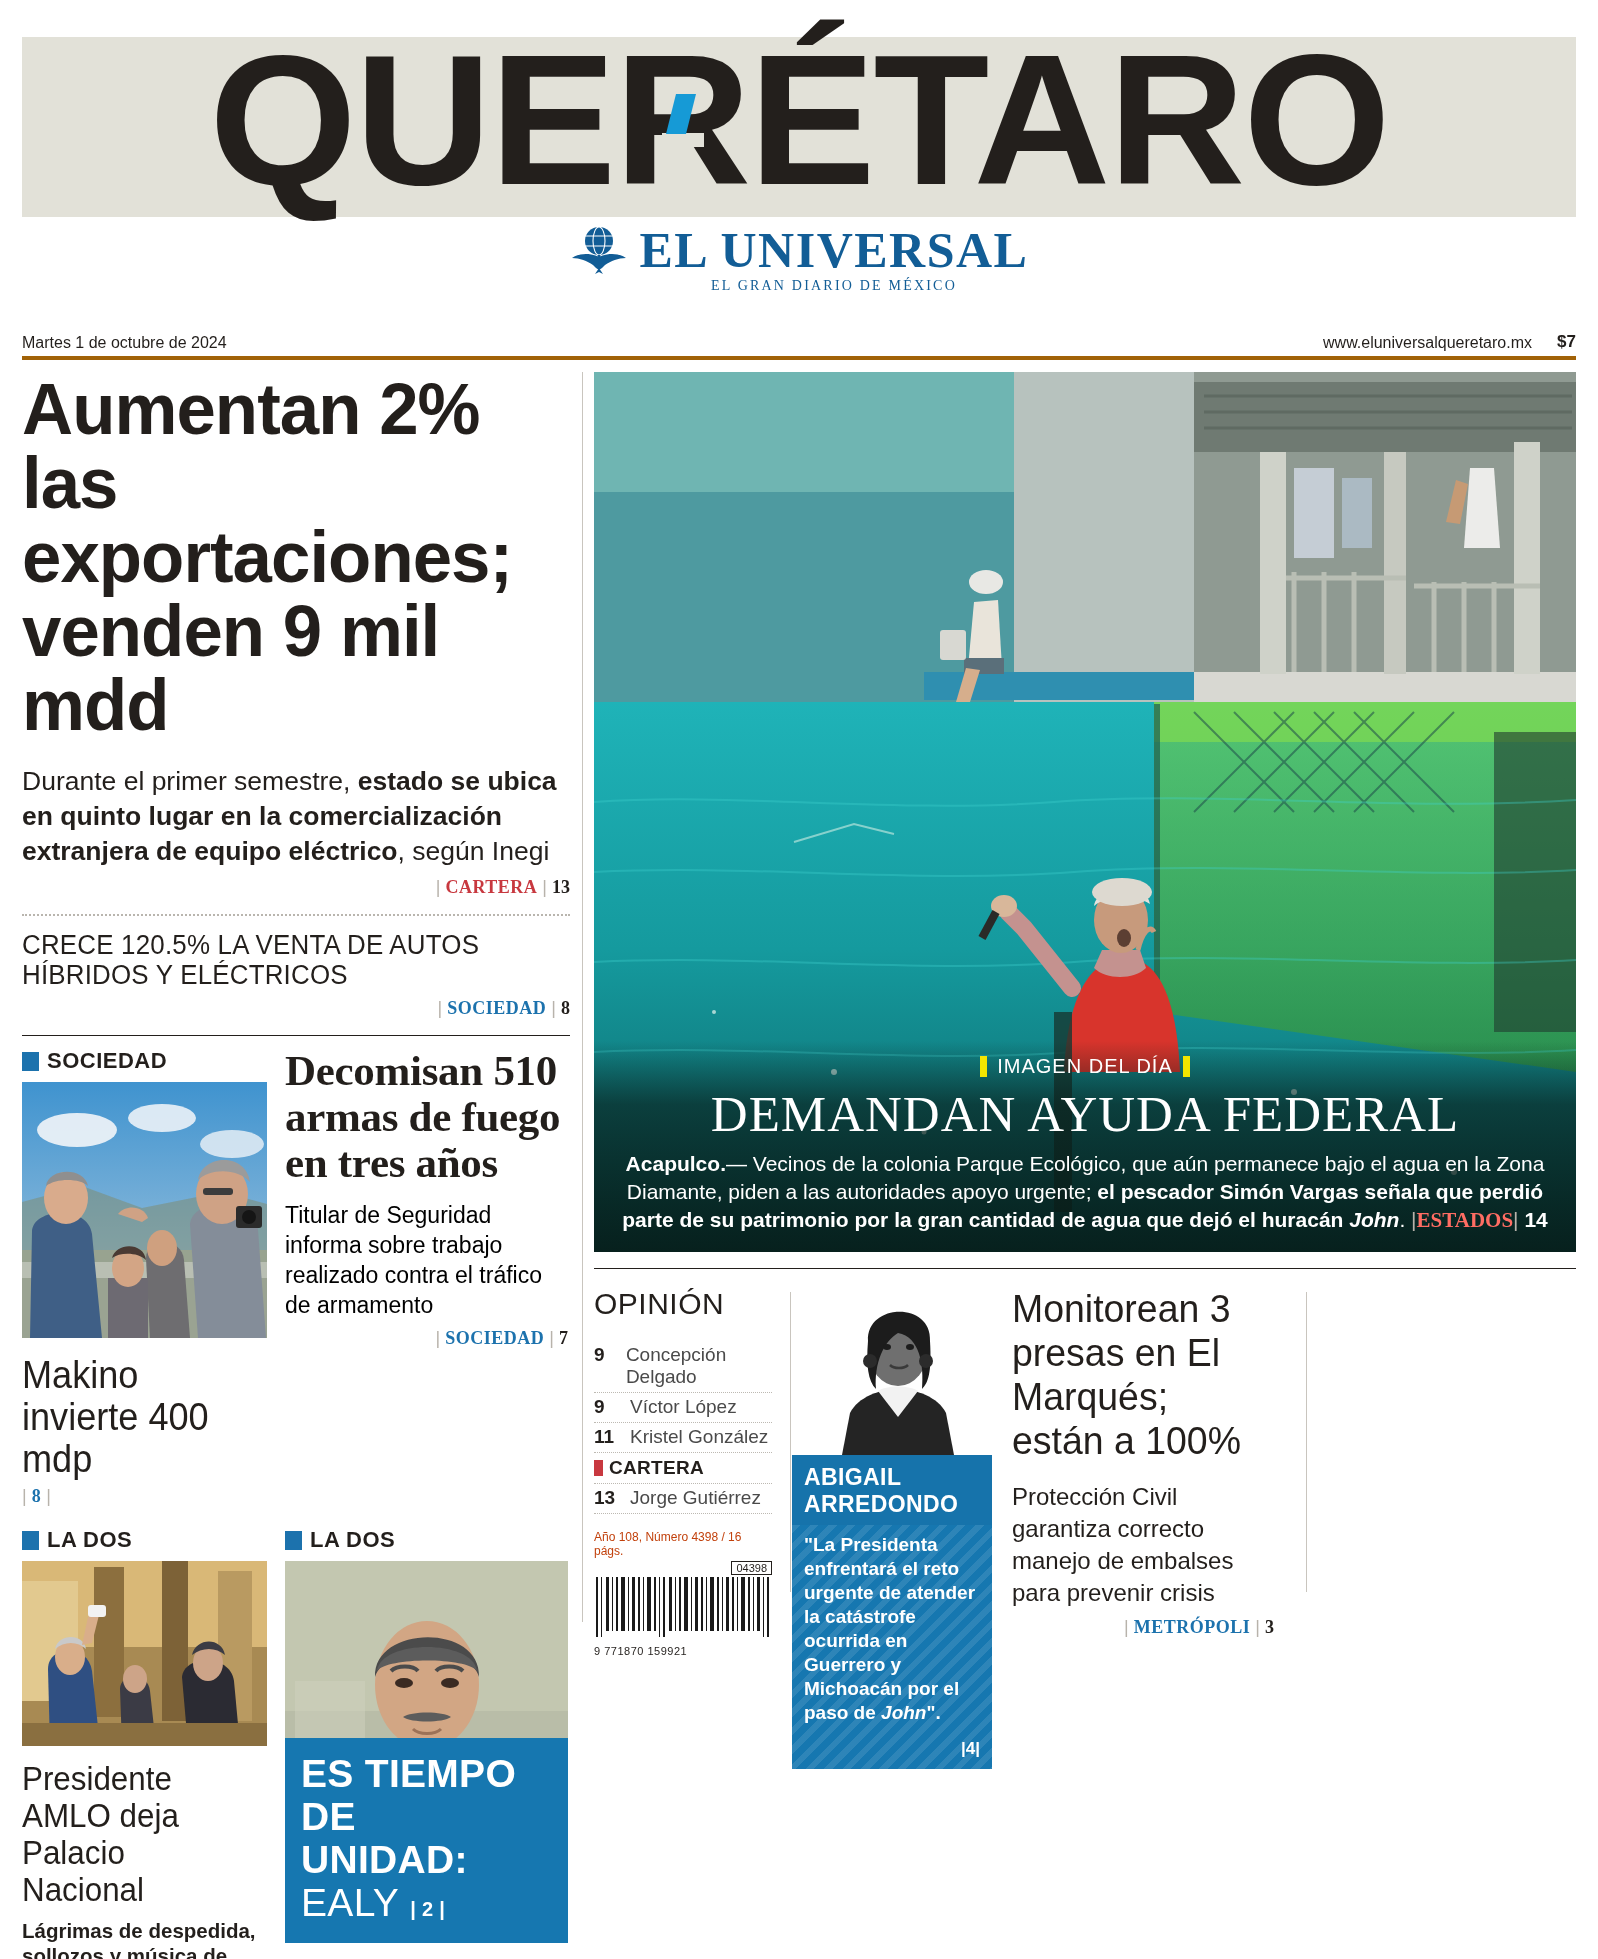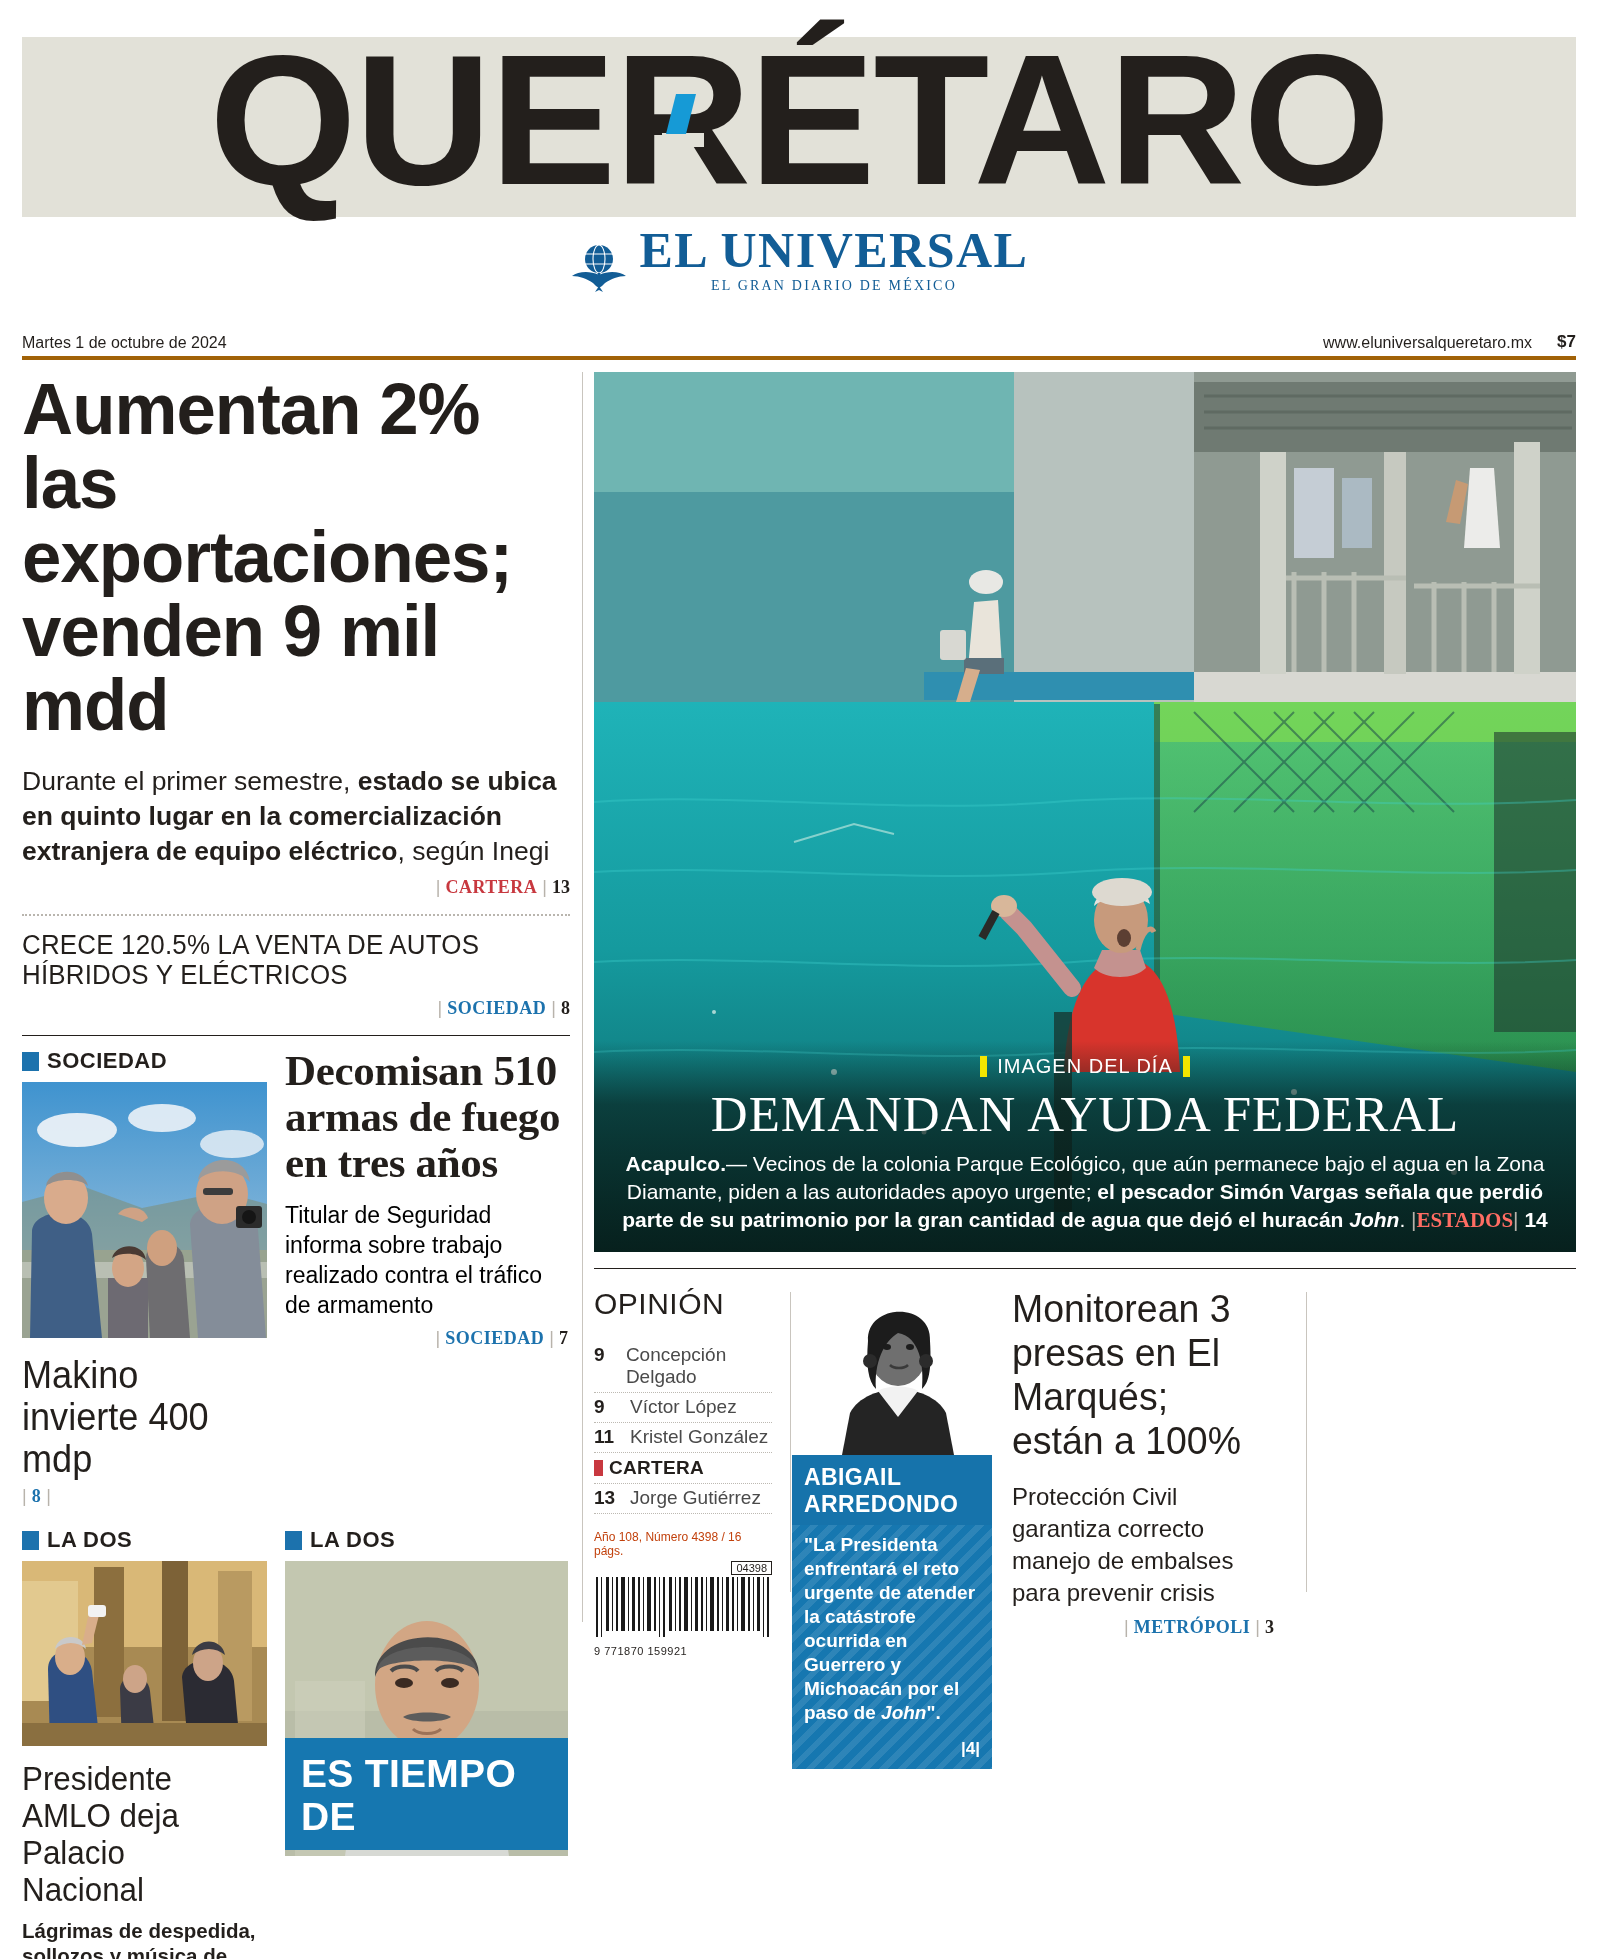--- a/index.html
+++ b/index.html
@@ -36,21 +36,21 @@
     z-index: 3;
   }
   .accent-cover {
     position: absolute; left: 640px; top: 96px;
     width: 42px; height: 14px; background: #e2e1d8; z-index: 2;
   }
 
   
   .eu-logo {
     position: absolute; left: 0; top: 224px; width: 1598px;
-    display: flex; align-items: flex-end; justify-content: center; gap: 12px;
+    display: flex; align-items: flex-start; justify-content: center; gap: 12px;
   }
   .eu-globe { width: 58px; height: 52px; flex: 0 0 auto; }
   .eu-words { display: flex; flex-direction: column; align-items: center; }
   .eu-title {
     font-family: "Liberation Serif", serif; font-weight: 700;
     font-size: 50px; line-height: 52px; letter-spacing: 1.5px; color: #125d96;
   }
   .eu-sub {
     font-family: "Liberation Serif", serif; font-weight: 400;
     font-size: 14px; letter-spacing: 2.2px; color: #125d96; margin-top: 2px;
@@ -440,20 +440,25 @@
             <ellipse cx="165" cy="122" rx="9" ry="5" fill="#3a2a22"></ellipse>
             <path d="M106 110 C112 104 128 104 133 110" stroke="#4b4b4b" stroke-width="4" fill="none"></path>
             <path d="M151 110 C156 104 172 104 178 110" stroke="#4b4b4b" stroke-width="4" fill="none"></path>
             <path d="M118 156 C126 150 158 150 166 156 C158 162 126 162 118 156 Z" fill="#5c5c5c"></path>
             <path d="M128 168 C134 174 150 174 156 168" stroke="#9c7257" stroke-width="3" fill="none"></path>
           </svg>
           
         </div>
         <div class="blue-box" style="margin-top:-118px; position:relative; z-index:2;">
           <div class="bb-txt">ES TIEMPO DE</div>
+          <div class="bb-txt">
+            <span>UNIDAD:</span>
+            <span class="bb-light">EALY</span>
+            <span class="bb-pg">| <span>2</span> |</span>
+          </div>
         </div>
       </div>
     </div>
   </div>
 
   <div class="right-col">
 
     <div class="hero-wrap">
       <svg viewBox="0 0 982 880" width="982" height="880" preserveAspectRatio="none">
         <defs>

